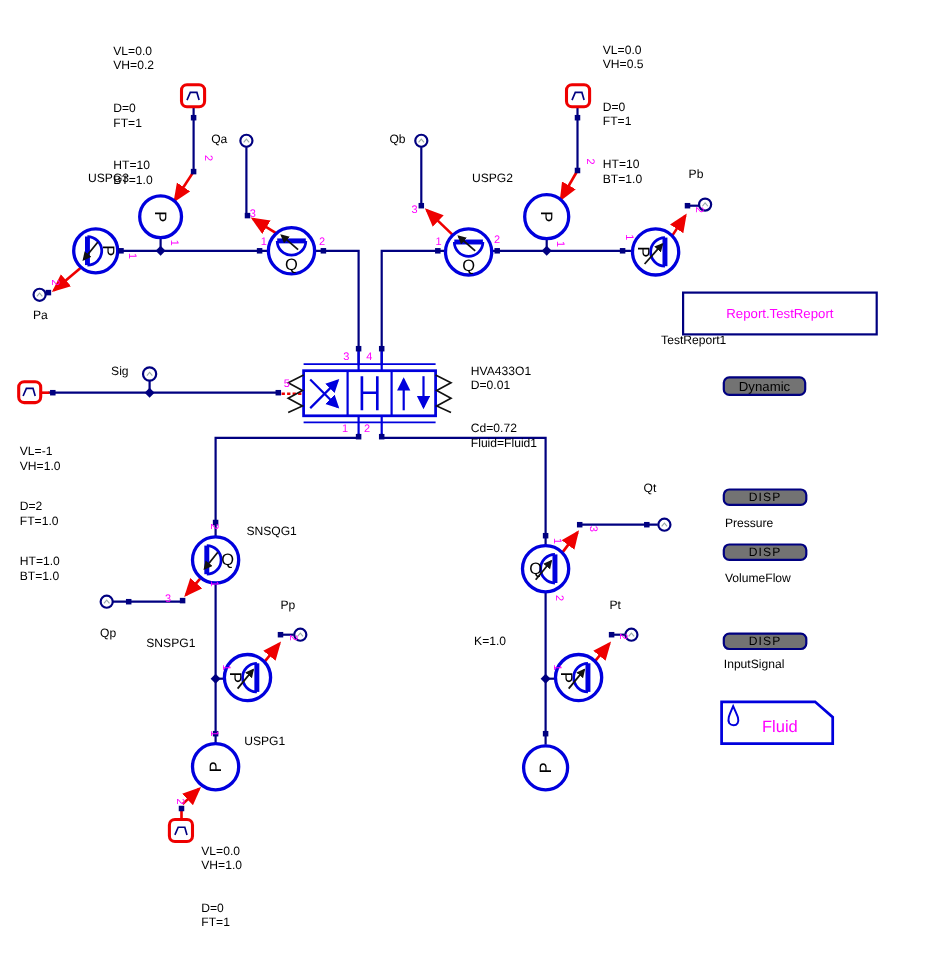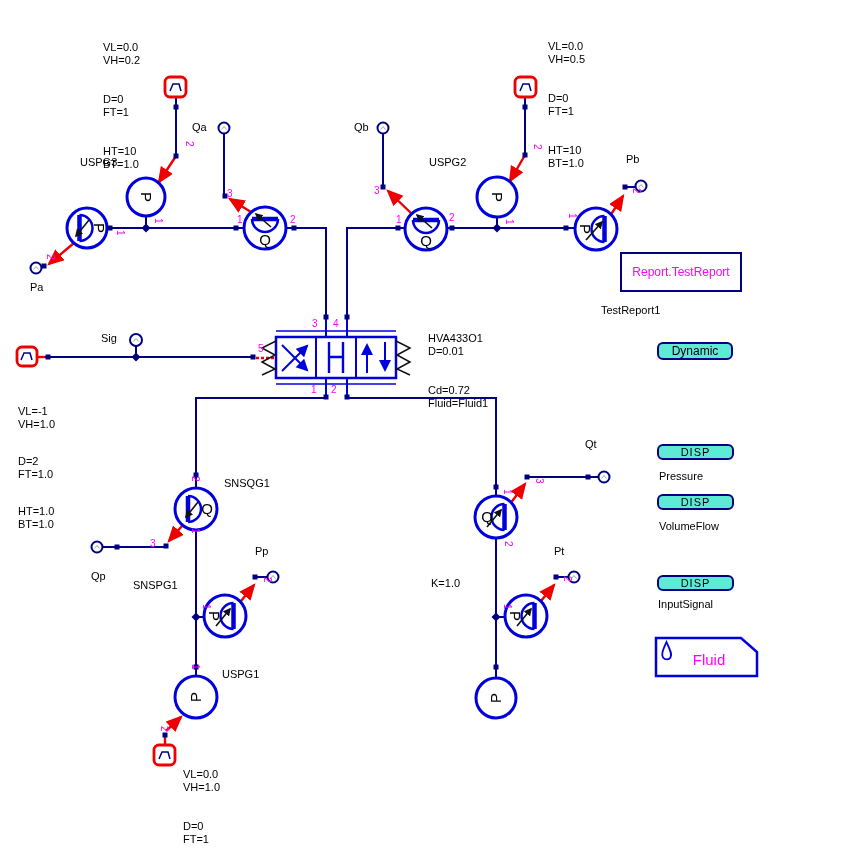--- a/index.html
+++ b/index.html
@@ -1,20 +1,20 @@
 <!DOCTYPE html>
 <html><head>
 <meta charset="utf-8">
 <style>
   html,body{margin:0;padding:0;background:#fff}
   #canvas{position:relative;width:861px;height:867px;background:#fff;overflow:hidden;
           font-family:"Liberation Sans",sans-serif}
   .t{position:absolute;font-size:11px;color:#000;line-height:13px;white-space:pre}
   .lh12{line-height:12.5px}
-  .btn{position:absolute;border:2px solid #000080;border-radius:6px;background:#5eead4;
+  .btn{position:absolute;border:2px solid #000080;border-radius:6px;background:#737373;
        display:flex;align-items:center;justify-content:center;color:#000;box-sizing:border-box}
   .btn.big{font-size:12px}
   .btn.small{font-size:11px;letter-spacing:1px}
   .box{position:absolute;border:2px solid #000080;background:#fff;display:flex;
        align-items:center;justify-content:center;box-sizing:border-box}
   .magenta{color:#ff00ff;font-size:12px}
   svg{position:absolute;left:0;top:0}
   svg text{font-family:"Liberation Sans",sans-serif}
   .port{font-size:10px;fill:#ff00ff}
   .glyph{font-size:15px;fill:#000}
@@ -358,21 +358,21 @@
 <div class="t" style="left:224px;top:477px">SNSQG1</div>
 <div class="t" style="left:91px;top:570px">Qp</div>
 <div class="t" style="left:133px;top:579px">SNSPG1</div>
 <div class="t" style="left:255px;top:545px">Pp</div>
 <div class="t" style="left:222px;top:668px">USPG1</div>
 <div class="t" style="left:585px;top:438px">Qt</div>
 <div class="t" style="left:431px;top:577px">K=1.0</div>
 <div class="t" style="left:554px;top:545px">Pt</div>
 <div class="t" style="left:601px;top:304px">TestReport1</div>
 
-<div class="box" style="left:620px;top:252px;width:122px;height:40px">
+<div class="box" style="left:620px;top:265px;width:178px;height:40px">
   <span class="magenta">Report.TestReport</span>
 </div>
 <div class="btn big" style="left:657px;top:342px;width:76px;height:18px">
   <span>Dynamic</span>
 </div>
 <div class="btn small" style="left:657px;top:444px;width:77px;height:16px">
   <span>DISP</span>
 </div>
 <div class="t" style="left:659px;top:470px">Pressure</div>
 <div class="btn small" style="left:657px;top:494px;width:77px;height:16px">

